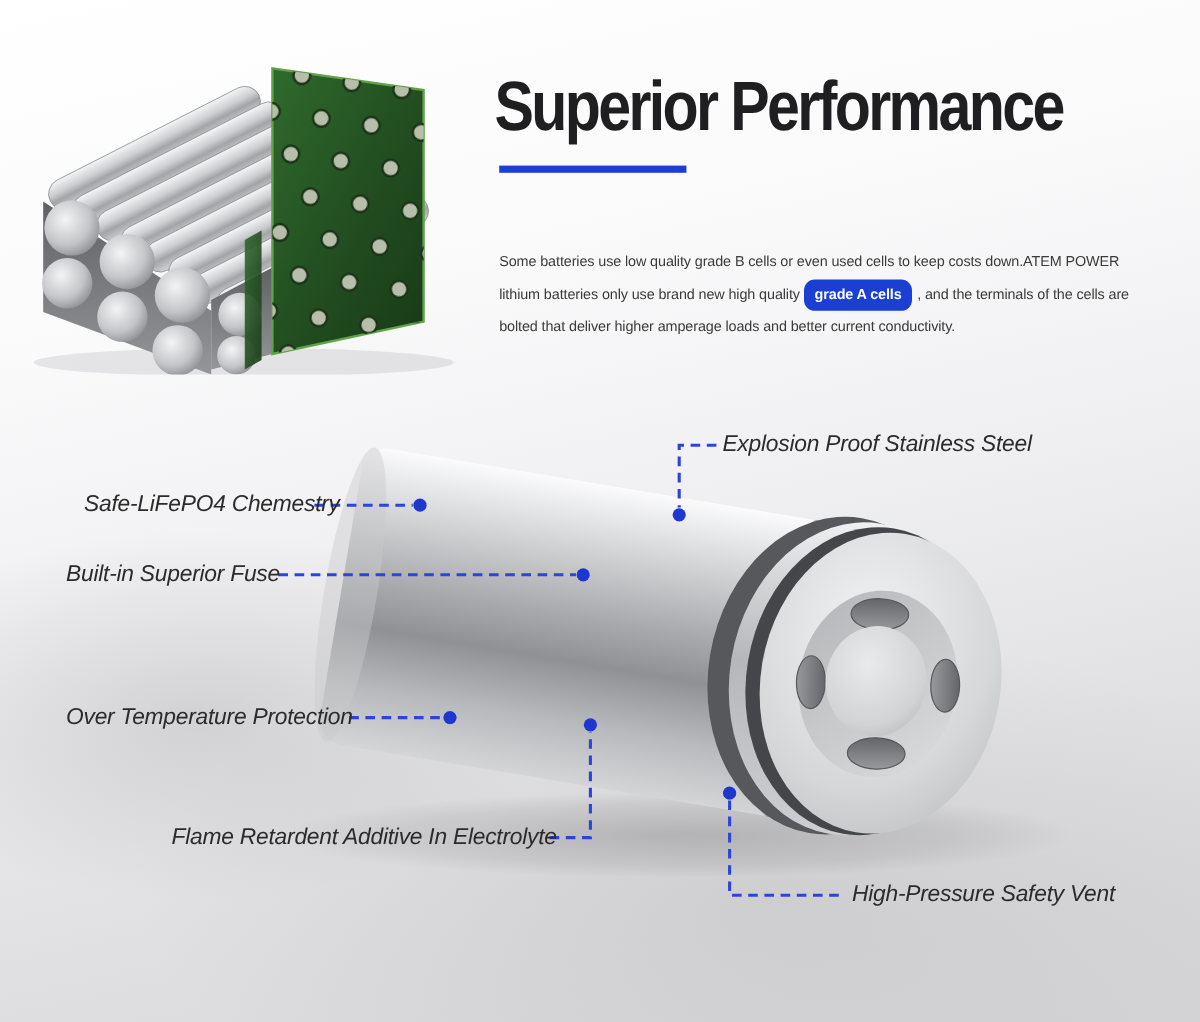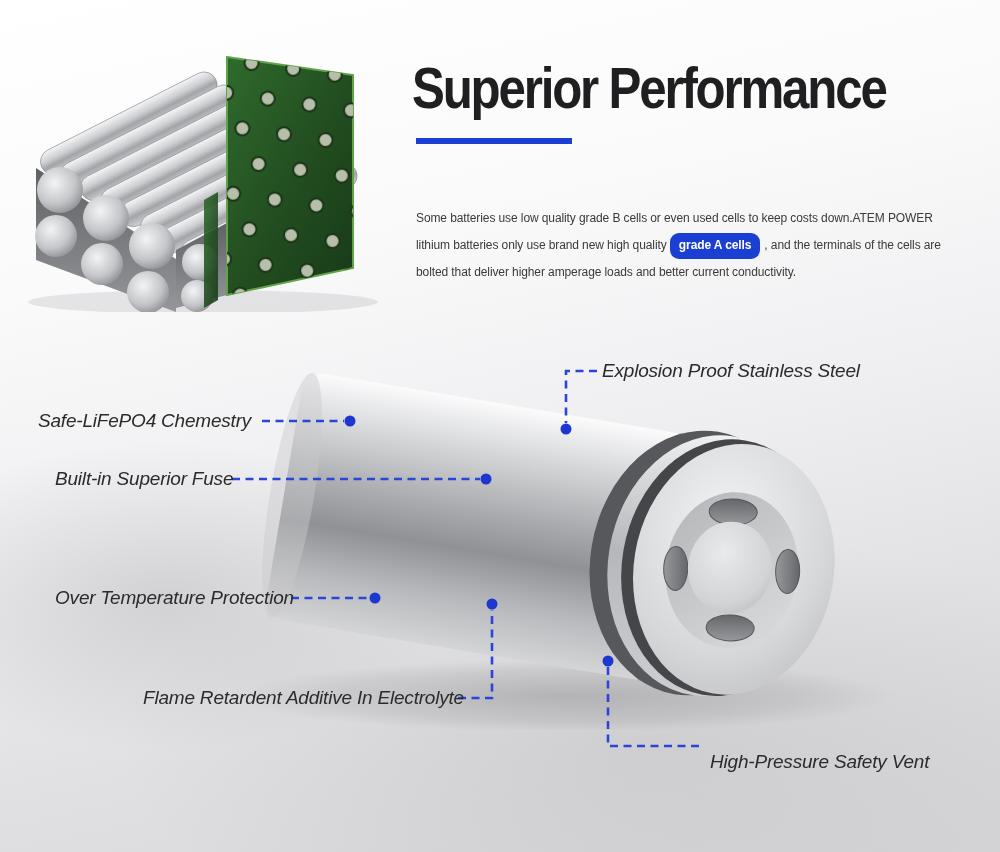--- a/index.html
+++ b/index.html
@@ -212,19 +212,19 @@
       <circle cx="566" cy="429" r="5.5"></circle>
       <circle cx="350" cy="421" r="5.5"></circle>
       <circle cx="486" cy="479" r="5.5"></circle>
       <circle cx="375" cy="598" r="5.5"></circle>
       <circle cx="492" cy="604" r="5.5"></circle>
       <circle cx="608" cy="661" r="5.5"></circle>
     </g>
   </svg>
 
   <div class="label" style="left:602px;top:360px;">Explosion Proof Stainless Steel</div>
-  <div class="label" style="left:38px;top:410px;text-align:right;">Safe-LiFePO4 Chemestry</div>
+  <div class="label" style="left:70px;top:410px;text-align:right;">Safe-LiFePO4 Chemestry</div>
   <div class="label" style="left:55px;top:468px;">Built-in Superior Fuse</div>
   <div class="label" style="left:55px;top:587px;">Over Temperature Protection</div>
   <div class="label" style="left:143px;top:687px;">Flame Retardent Additive In Electrolyte</div>
-  <div class="label" style="left:710px;top:751px;">High-Pressure Safety Vent</div>
+  <div class="label" style="left:710px;top:735px;">High-Pressure Safety Vent</div>
 
 </div>
 
 </body></html>

